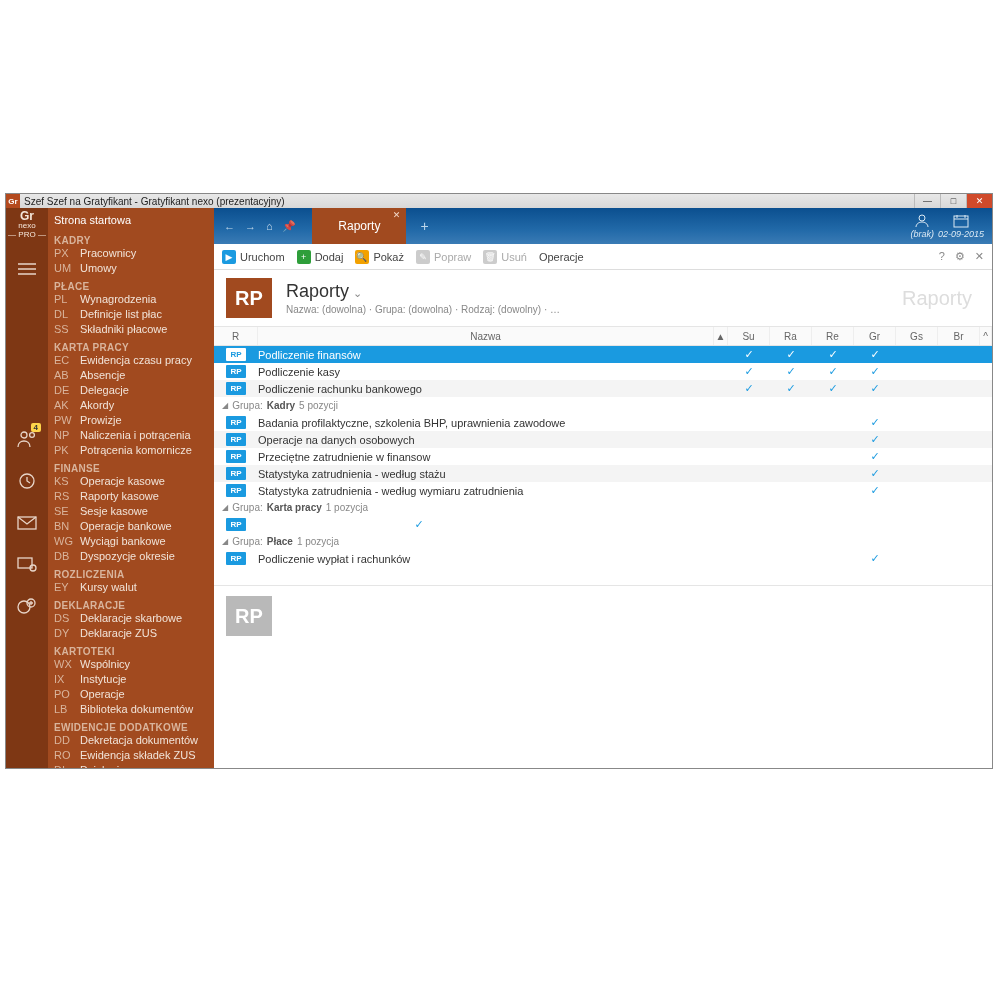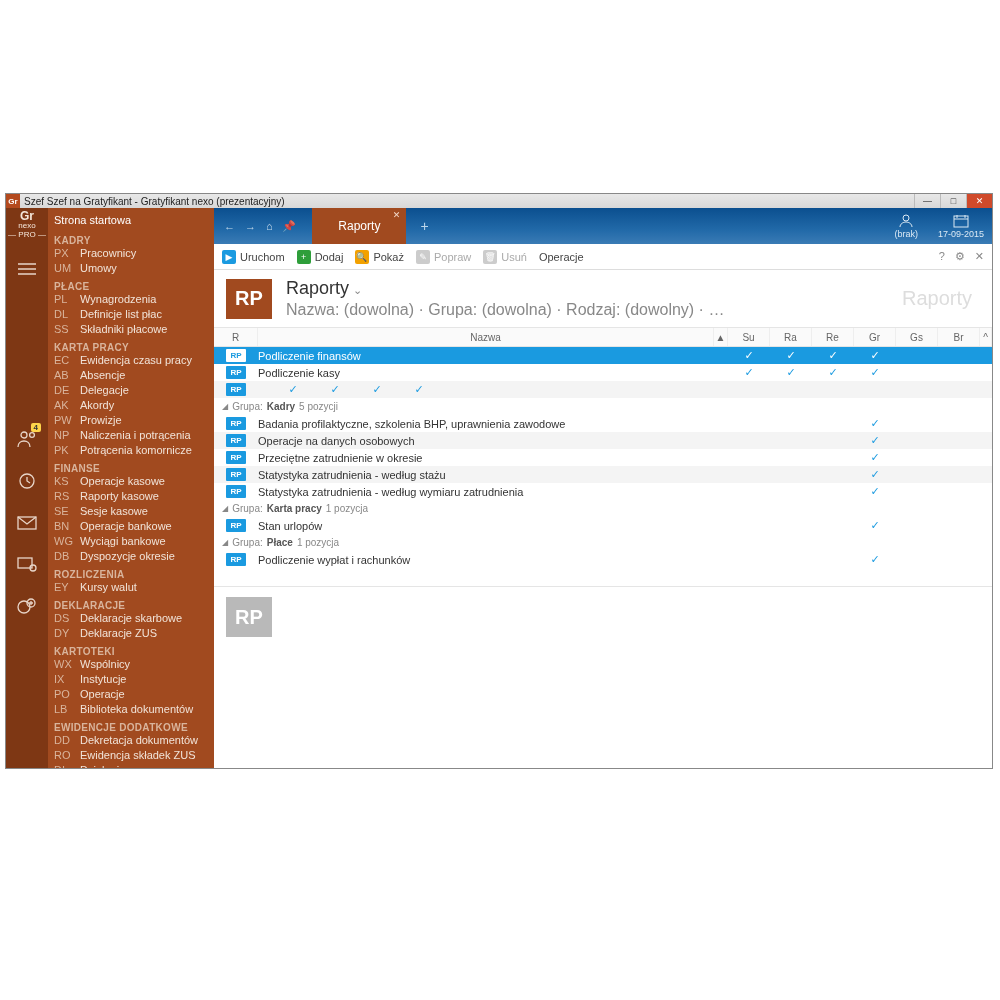--- a/index.html
+++ b/index.html
@@ -32,34 +32,34 @@
   .sidebar .itm .lbl{color:#f1e3d8;}
 
   
   .main{flex:1;display:flex;flex-direction:column;background:#fff;overflow:hidden;}
   .tabs{height:36px;background:linear-gradient(#0b4f8f,#2169a8 60%,#3a7bb5);display:flex;align-items:stretch;color:#dbe9f4;font-size:11px;}
   .tabs .navicons{display:flex;align-items:center;gap:10px;padding:0 10px;}
   .tabs .navicons span{opacity:.85;}
   .tab{background:#a14a1f;color:#fff;display:flex;align-items:center;padding:0 26px;font-size:12px;position:relative;margin-left:6px;}
   .tab .x{position:absolute;right:6px;top:2px;font-size:9px;color:#f3d9c9;}
   .tabs .plus{display:flex;align-items:center;padding:0 14px;color:#bcd6eb;font-size:14px;}
-  .tabs .right{margin-left:auto;display:flex;align-items:center;gap:20px;padding:0 8px;}
+  .tabs .right{margin-left:auto;display:flex;align-items:center;gap:4px;padding:0 8px;font-style:italic;}
   .tabs .rbox{display:flex;flex-direction:column;align-items:center;font-size:9px;gap:1px;}
   .tabs .rbox svg{stroke:#dbe9f4;fill:none;}
 
   .toolbar{height:26px;border-bottom:1px solid #ddd;display:flex;align-items:center;gap:12px;padding:0 8px;font-size:11px;color:#444;}
   .toolbar .tbtn{display:flex;align-items:center;gap:4px;}
   .toolbar .sq{width:14px;height:14px;display:flex;align-items:center;justify-content:center;color:#fff;font-size:9px;border-radius:2px;}
   .toolbar .right{margin-left:auto;display:flex;gap:10px;color:#888;}
 
   .header{display:flex;align-items:center;gap:14px;padding:8px 12px;}
   .header .bigbadge{width:46px;height:40px;background:#a14a1f;color:#fff;display:flex;align-items:center;justify-content:center;font-size:20px;font-weight:600;}
   .header .title{font-size:18px;color:#333;}
   .header .title .chev{font-size:11px;color:#888;margin-left:4px;}
-  .header .sub{font-size:16px;color:#888;margin-top:2px;}
+  .header .sub{font-size:10px;color:#888;margin-top:2px;}
   .header .ghost{margin-left:auto;color:#ddd;font-size:20px;padding-right:8px;}
 
   .gridhead{display:flex;font-size:10px;color:#666;border-top:1px solid #e5e5e5;border-bottom:1px solid #e5e5e5;background:#fafafa;height:20px;align-items:center;}
   .gridhead div{border-right:1px solid #eee;height:100%;display:flex;align-items:center;justify-content:center;}
   .col-r{width:44px;}
   .col-name{flex:1;justify-content:center;}
   .col-sort{width:14px;}
   .col-s{width:42px;}
 
   .rows{font-size:11px;color:#333;}
@@ -285,21 +285,21 @@
                 <circle cx="8" cy="4" r="3"></circle>
                 <path d="M2 13c0-3 3-5 6-5s6 2 6 5"></path>
               </svg>
             <span>(brak)</span>
           </div>
           <div class="rbox">
             <svg width="16" height="14" viewBox="0 0 16 14">
                 <rect x="1" y="2" width="14" height="11"></rect>
                 <path d="M1 5h14M4 1v3M12 1v3"></path>
               </svg>
-            <span>17-09-2015</span>
+            <span>02-09-2015</span>
           </div>
         </div>
       </div>
 
       <div class="toolbar">
         <div class="tbtn">
             <span class="sq" style="background:#1a9ae0">▶</span>
             <span>Uruchom</span>
           </div>
         <div class="tbtn">
@@ -376,20 +376,21 @@
             <div class="chk">✓</div>
             <div class="chk">✓</div>
             <div class="chk"></div>
             <div class="chk"></div>
             <div style="width:12px"></div>
           </div>
           <div class="row alt">
             <div style="width:44px;display:flex">
               <span class="badge">RP</span>
             </div>
+            <div class="name">Podliczenie rachunku bankowego</div>
             <div style="width:14px"></div>
             <div class="chk">✓</div>
             <div class="chk">✓</div>
             <div class="chk">✓</div>
             <div class="chk">✓</div>
             <div class="chk"></div>
             <div class="chk"></div>
             <div style="width:12px"></div>
           </div>
           <div class="grplabel"><span class="tri">◢</span> Grupa: <b>Kadry</b> <span>5 pozycji</span></div>
@@ -418,21 +419,21 @@
             <div class="chk"></div>
             <div class="chk">✓</div>
             <div class="chk"></div>
             <div class="chk"></div>
             <div style="width:12px"></div>
           </div>
           <div class="row">
             <div style="width:44px;display:flex">
               <span class="badge">RP</span>
             </div>
-            <div class="name">Przeciętne zatrudnienie w okresie</div>
+            <div class="name">Przeciętne zatrudnienie w finansow</div>
             <div style="width:14px"></div>
             <div class="chk"></div>
             <div class="chk"></div>
             <div class="chk"></div>
             <div class="chk">✓</div>
             <div class="chk"></div>
             <div class="chk"></div>
             <div style="width:12px"></div>
           </div>
           <div class="row alt">
@@ -461,21 +462,20 @@
             <div class="chk">✓</div>
             <div class="chk"></div>
             <div class="chk"></div>
             <div style="width:12px"></div>
           </div>
           <div class="grplabel"><span class="tri">◢</span> Grupa: <b>Karta pracy</b> <span>1 pozycja</span></div>
           <div class="row">
             <div style="width:44px;display:flex">
               <span class="badge">RP</span>
             </div>
-            <div class="name">Stan urlopów</div>
             <div style="width:14px"></div>
             <div class="chk"></div>
             <div class="chk"></div>
             <div class="chk"></div>
             <div class="chk">✓</div>
             <div class="chk"></div>
             <div class="chk"></div>
             <div style="width:12px"></div>
           </div>
           <div class="grplabel"><span class="tri">◢</span> Grupa: <b>Płace</b> <span>1 pozycja</span></div>

